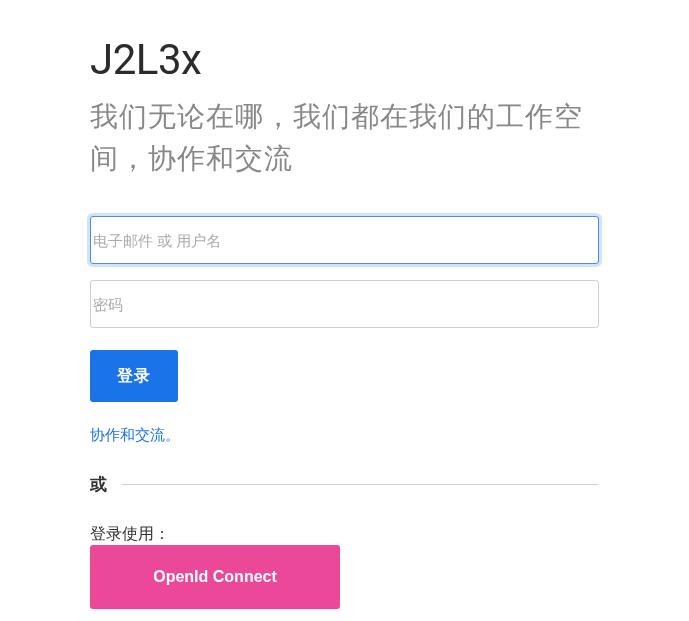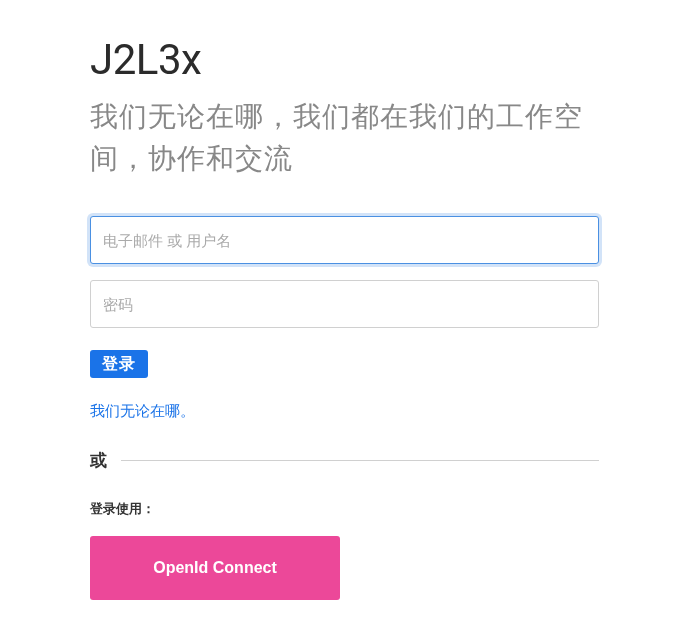--- a/index.html
+++ b/index.html
@@ -28,42 +28,42 @@
       font-size: 28px;
       color: #888888;
       line-height: 1.5;
       margin-bottom: 36px;
       font-weight: 400;
       letter-spacing: 1px;
     }
     .input-field {
       width: 100%;
       height: 48px;
-      padding: 0 12px;
+      padding: 0 2px;
       font-size: 15px;
       border: 1px solid #d0d0d0;
       border-radius: 3px;
       margin-bottom: 16px;
       color: #333;
       outline: none;
     }
     .input-field::placeholder {
       color: #aaaaaa;
     }
     .input-field.focused {
       border-color: #4a90e2;
       box-shadow: 0 0 0 3px rgba(74, 144, 226, 0.25);
     }
     .login-button {
       background: #1a73e8;
       color: #ffffff;
       border: none;
       border-radius: 3px;
-      padding: 0 12px;
-      height: 28px;
+      padding: 0 27px;
+      height: 52px;
       font-size: 16px;
       font-weight: 600;
       cursor: pointer;
       margin-top: 6px;
       margin-bottom: 24px;
       letter-spacing: 1px;
     }
     .forgot-link {
       color: #1a73e8;
       font-size: 15px;
@@ -82,24 +82,22 @@
       font-weight: 700;
       color: #333333;
       margin-right: 14px;
     }
     .divider-line {
       flex: 1;
       height: 1px;
       background: #d0d0d0;
     }
     .login-using {
-      font-size: 13px;
+      font-size: 16px;
       color: #333333;
-      margin-bottom: 18px;
-      font-weight: bold;
     }
     .openid-button {
       background: #ec4899;
       color: #ffffff;
       border: none;
       border-radius: 3px;
       height: 64px;
       width: 250px;
       font-size: 16px;
       font-weight: 700;
@@ -113,21 +111,21 @@
 <div class="container">
   <h1 class="brand-title">J2L3x</h1>
   <p class="tagline">我们无论在哪，我们都在我们的工作空间，协作和交流</p>
 
   <input type="text" class="input-field focused" placeholder="电子邮件 或 用户名" style="">
 
   <input type="password" class="input-field" placeholder="密码" style="">
 
   <button class="login-button">登录</button>
 
-  <a class="forgot-link">我们无论在哪。</a>
+  <a class="forgot-link">协作和交流。</a>
 
   <div class="divider-row">
     <span class="divider-text">或</span>
     <span class="divider-line"></span>
   </div>
 
   <p class="login-using">登录使用：</p>
 
   <button class="openid-button">OpenId Connect</button>
 </div>

